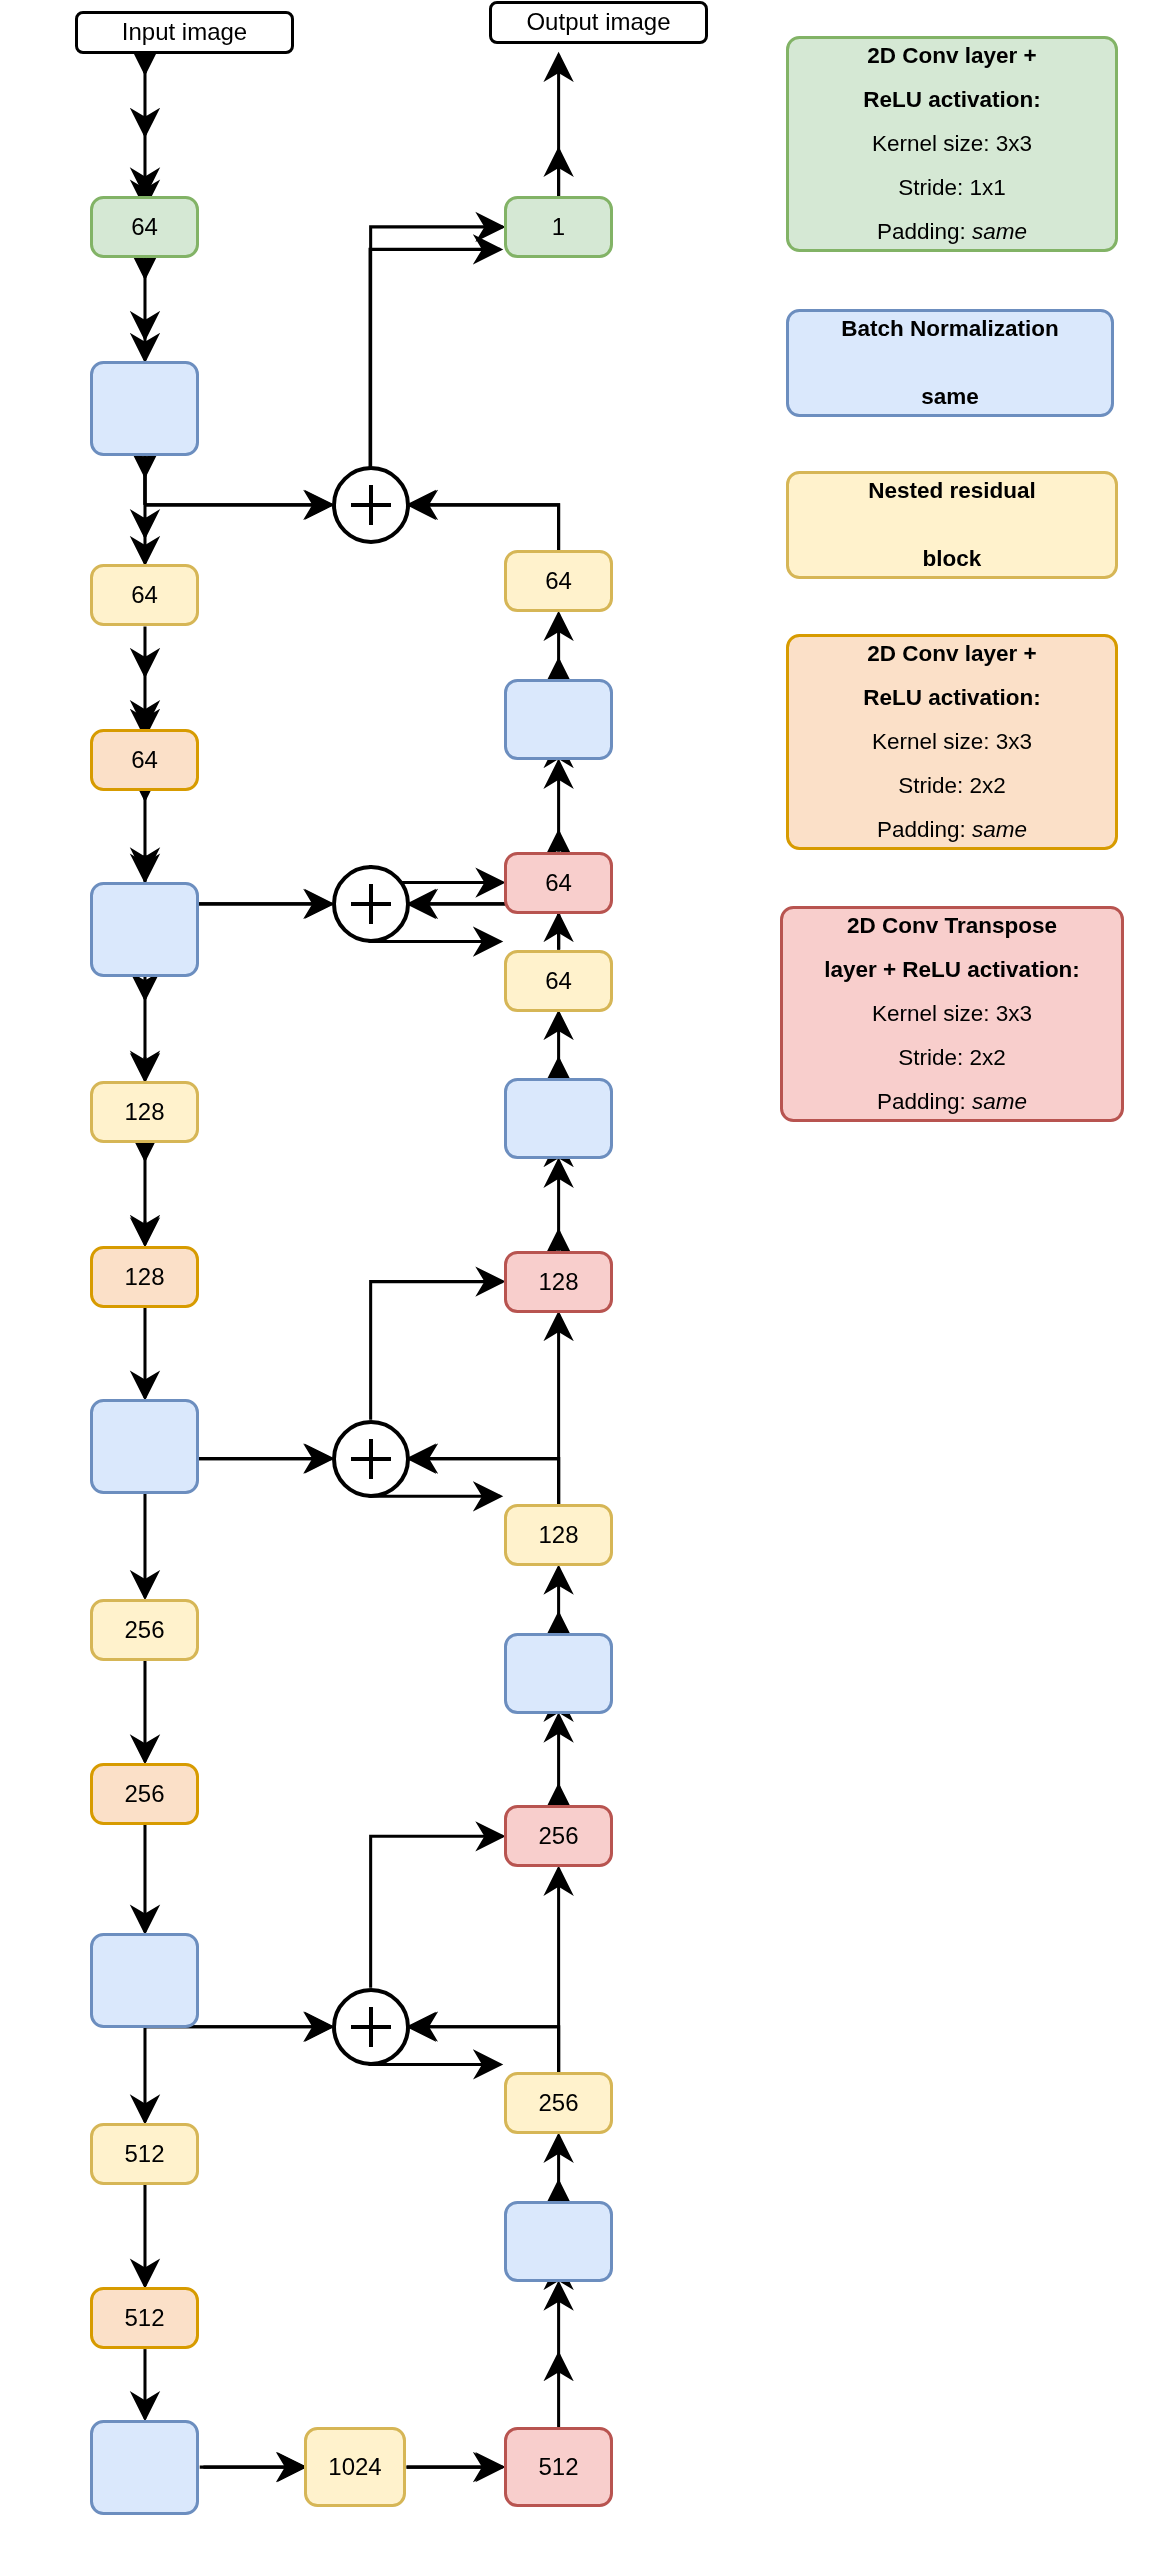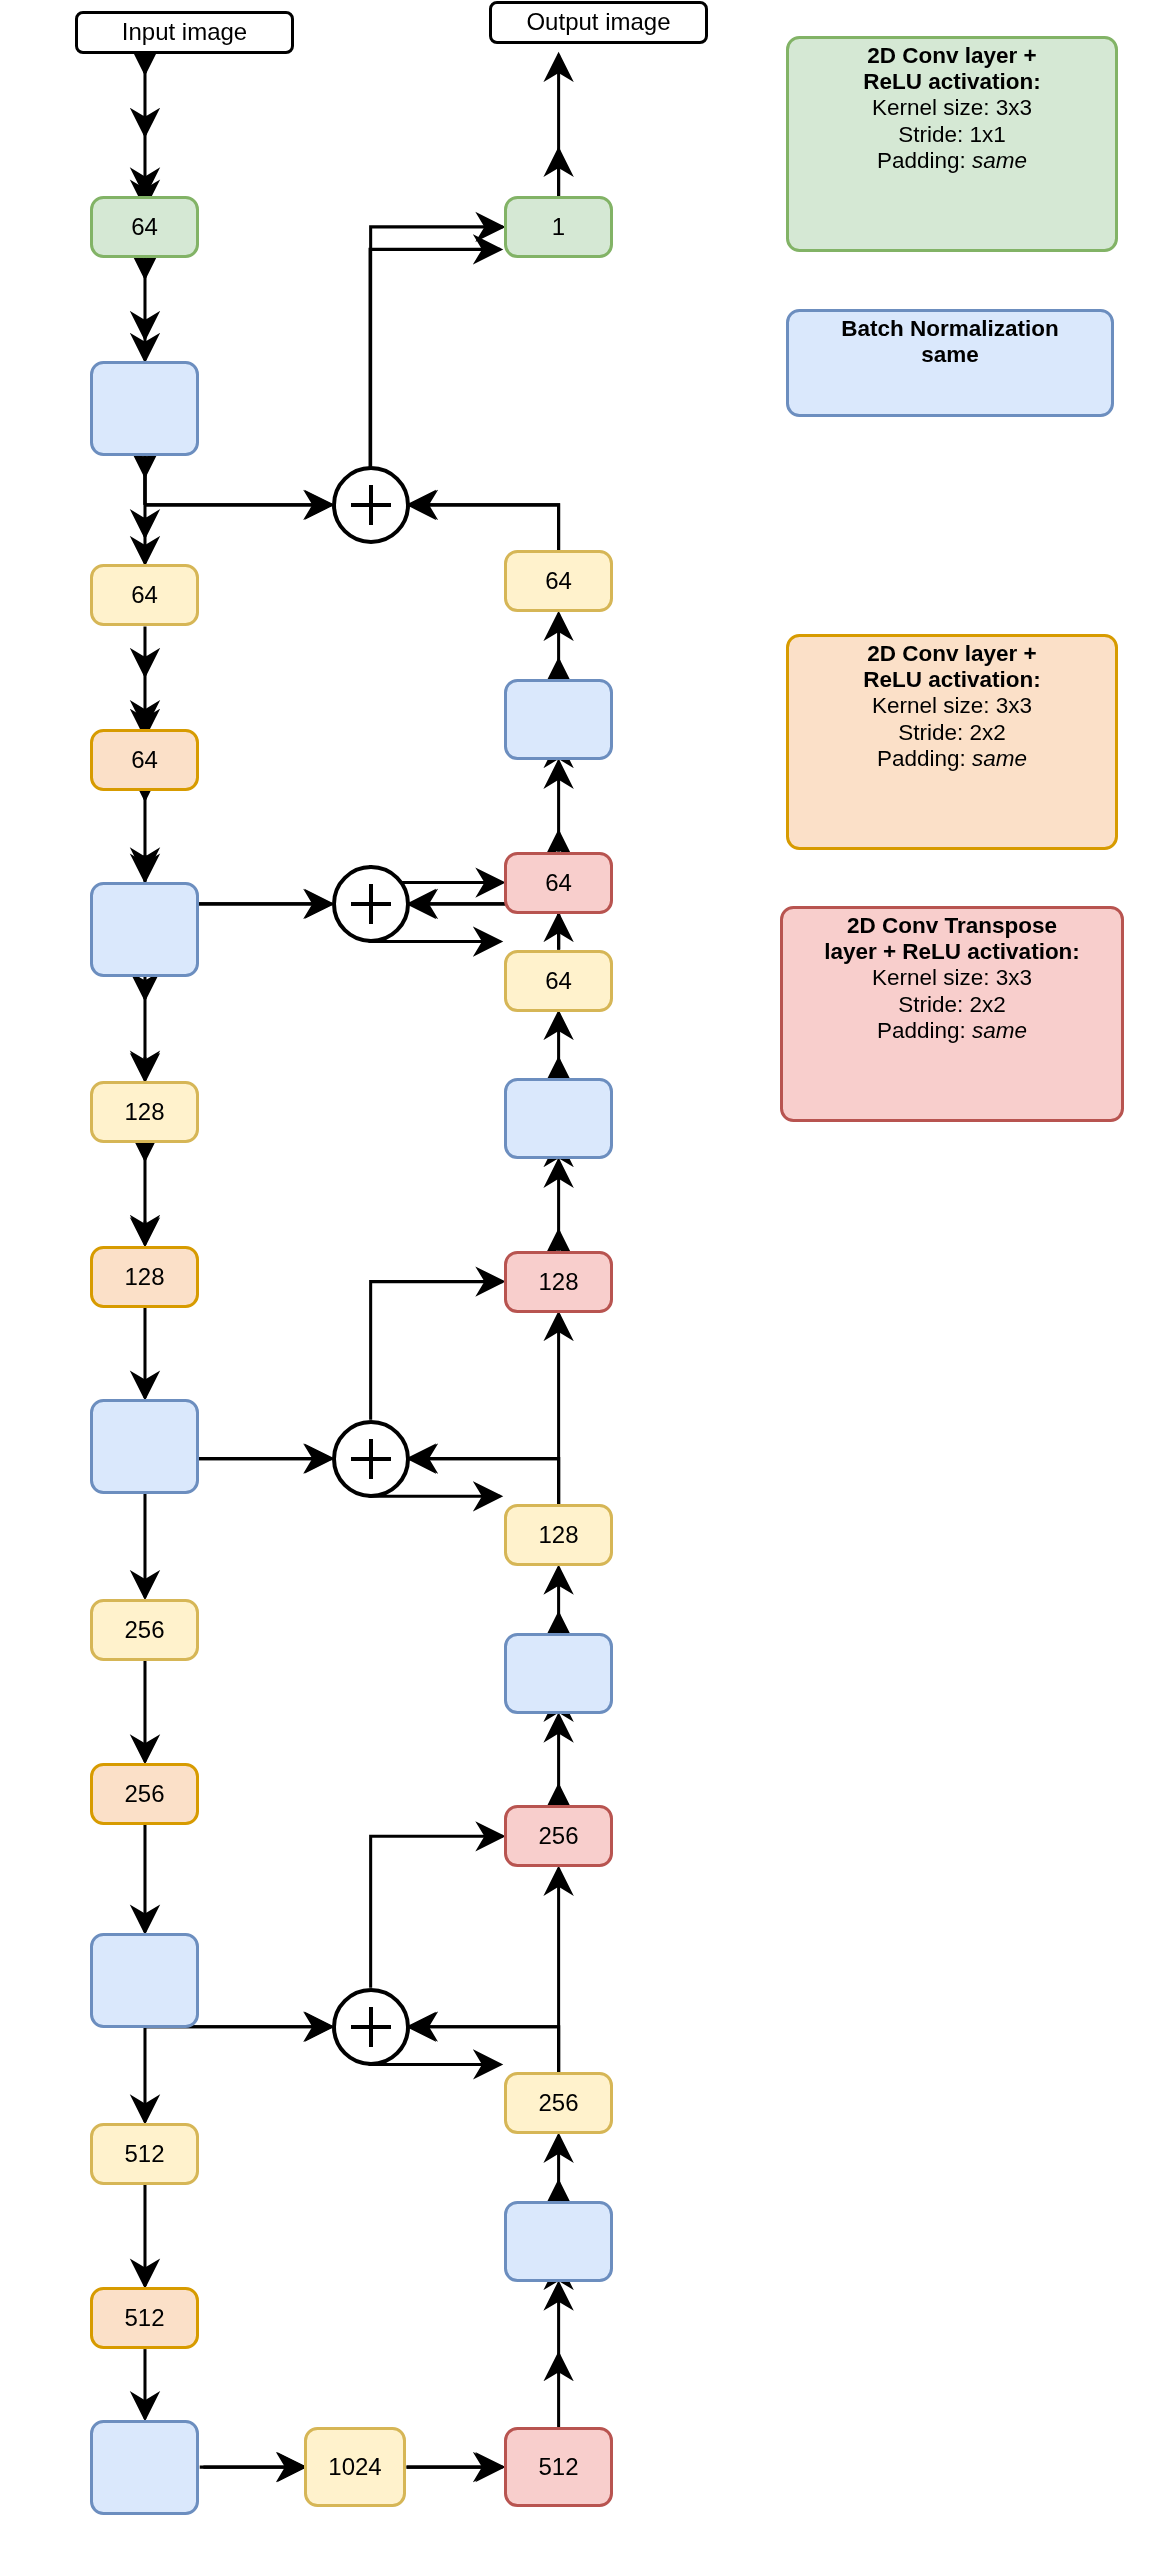--- a/index.html
+++ b/index.html
@@ -19,21 +19,21 @@
   .n-io     {background:#ffffff;border-color:#000000;border-width:3.6px;border-radius:8px;font-size:24px;margin-left:40px;}
   .n-conv1  {background:#d5e8d4;border-color:#82b366;}
   .n-bn     {background:#dae8fc;border-color:#6c8ebf;}
   .n-res    {background:#fff2cc;border-color:#d6b656;}
   .n-conv2  {background:#fbe0c8;border-color:#d79b00;}
   .n-deconv {background:#f8cecc;border-color:#b85450;}
 
   .legend-box{
     position:absolute;box-sizing:border-box;
     border-radius:13.4px;border-width:3px;border-style:solid;
-    display:flex;flex-direction:column;align-items:center;justify-content:flex-start;
+    display:flex;flex-direction:column;align-items:center;justify-content:space-between;
     text-align:center;font-size:22.5px;line-height:1.17;color:#000;padding:3.6px 7.3px;
   }
   .legend-box .b{font-weight:bold;}
   .legend-box .it{font-style:italic;}
   .l-green {background:#d5e8d4;border-color:#82b366;}
   .l-blue  {background:#dae8fc;border-color:#6c8ebf;}
   .l-yellow{background:#fff2cc;border-color:#d6b656;}
   .l-orange{background:#fbe0c8;border-color:#d79b00;}
   .l-red   {background:#f8cecc;border-color:#b85450;}
 
@@ -322,20 +322,24 @@
     <div>Kernel size: 3x3</div>
     <div>Stride: 1x1</div>
     <div><span>Padding: </span><span class="it">same</span></div>
   </div>
 
   <div class="legend-box l-blue" style="left:786px;top:309px;width:328px;height:108px;">
     <div class="b">Batch Normalization</div>
     <div class="b">same</div>
   </div>
 
+  <div class="legend-box l-yellow" style="left:786px;top:471px;width:332px;height:108px;">
+    <div class="b">Nested residual</div>
+    <div class="b">block</div>
+  </div>
 
   <div class="legend-box l-orange" style="left:786px;top:634px;width:332px;height:216px;">
     <div class="b">2D Conv layer +</div>
     <div class="b">ReLU activation:</div>
     <div>Kernel size: 3x3</div>
     <div>Stride: 2x2</div>
     <div><span>Padding: </span><span class="it">same</span></div>
   </div>
 
   <div class="legend-box l-red" style="left:780px;top:906px;width:344px;height:216px;">

